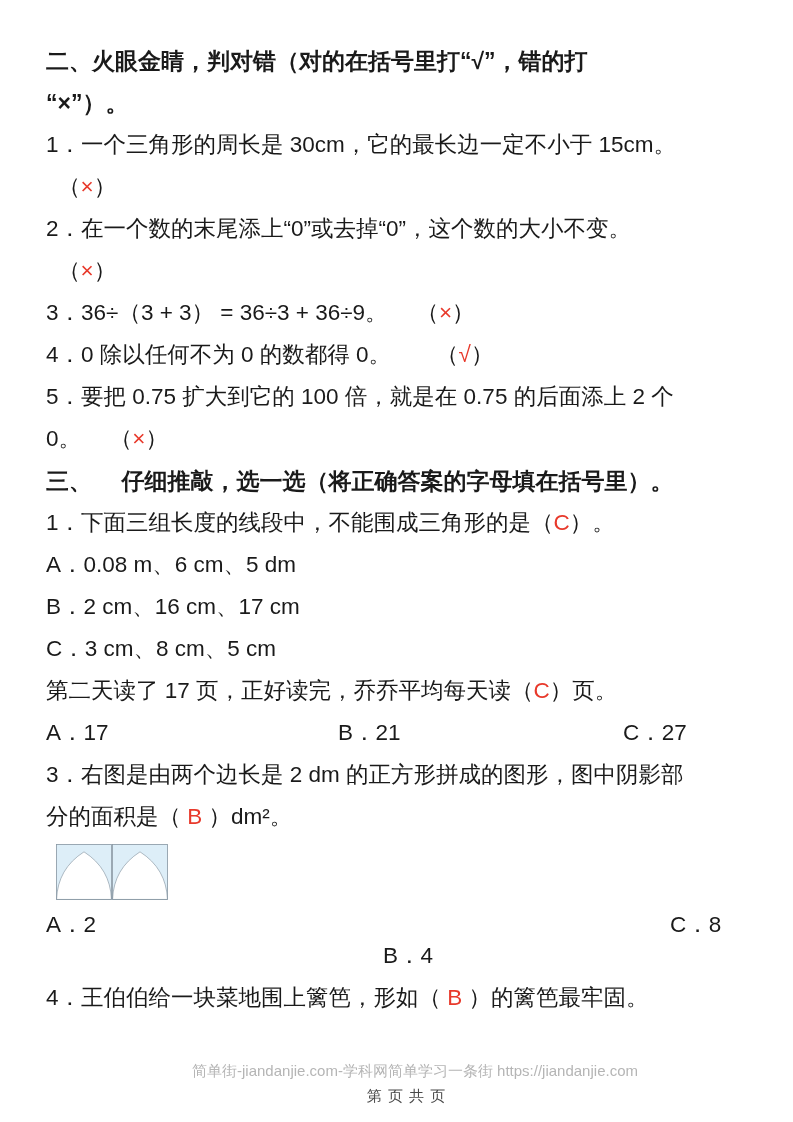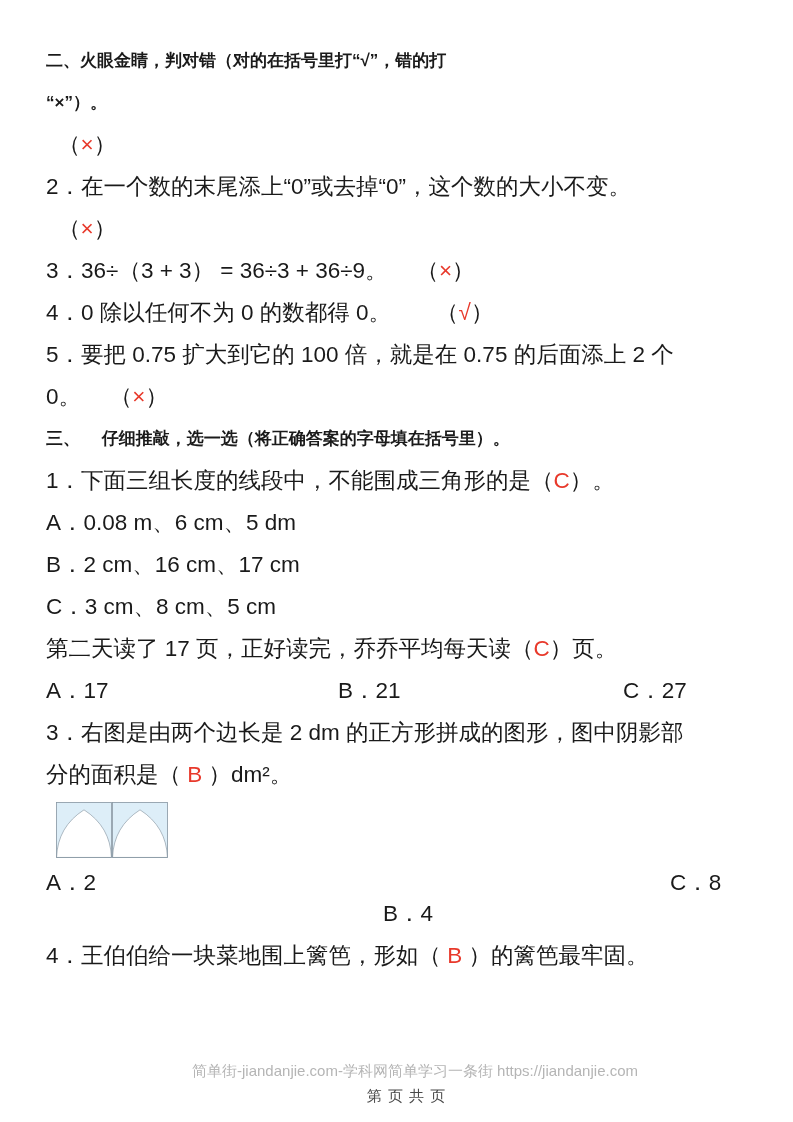--- a/index.html
+++ b/index.html
@@ -16,21 +16,21 @@
   body {
     width:793px; height:1122px;
     background:#ffffff;
     color:var(--text-color);
     font-family:"Liberation Sans","DejaVu Sans",sans-serif;
     position:relative;
     overflow:hidden;
   }
   .content { padding:40px 40px 0 46px; }
   .line { font-size:22.5px; line-height:42px; white-space:nowrap; }
-  .line.bold { font-weight:700; font-size:17px; }
+  .line.bold { font-weight:700; font-size:23px; }
   .indent-sm { padding-left:12px; }
   .mark { color:var(--answer-color); }
   .options-row { display:flex; }
   .col-a { width:292px; }
   .col-b { width:285px; }
   .col-a2 { width:337px; }
   .col-b2 { width:287px;margin-top:31px; }
   .figure-row { padding:6px 0 4px 10px; line-height:0; }
   .figure-svg { width:112px; height:56px; display:block; }
   .sq { fill:var(--figure-fill); }
@@ -42,20 +42,21 @@
 </style>
 </head>
 <body>
 
 <div class="page">
   <div class="content">
 
     <div class="line bold">二、火眼金睛，判对错（对的在括号里打“√”，错的打</div>
     <div class="line bold">“×”）。</div>
 
+    <div class="line">1．一个三角形的周长是 30cm，它的最长边一定不小于 15cm。</div>
     <div class="line indent-sm"><span>（</span><span class="mark">×</span><span>）</span></div>
 
     <div class="line">2．在一个数的末尾添上“0”或去掉“0”，这个数的大小不变。</div>
     <div class="line indent-sm"><span>（</span><span class="mark">×</span><span>）</span></div>
 
     <div class="line"><span>3．36÷（3 + 3） = 36÷3 + 36÷9。　 （</span><span class="mark">×</span><span>）</span></div>
 
     <div class="line"><span>4．0 除以任何不为 0 的数都得 0。　　（</span><span class="mark">√</span><span>）</span></div>
 
     <div class="line">5．要把 0.75 扩大到它的 100 倍，就是在 0.75 的后面添上 2 个</div>

